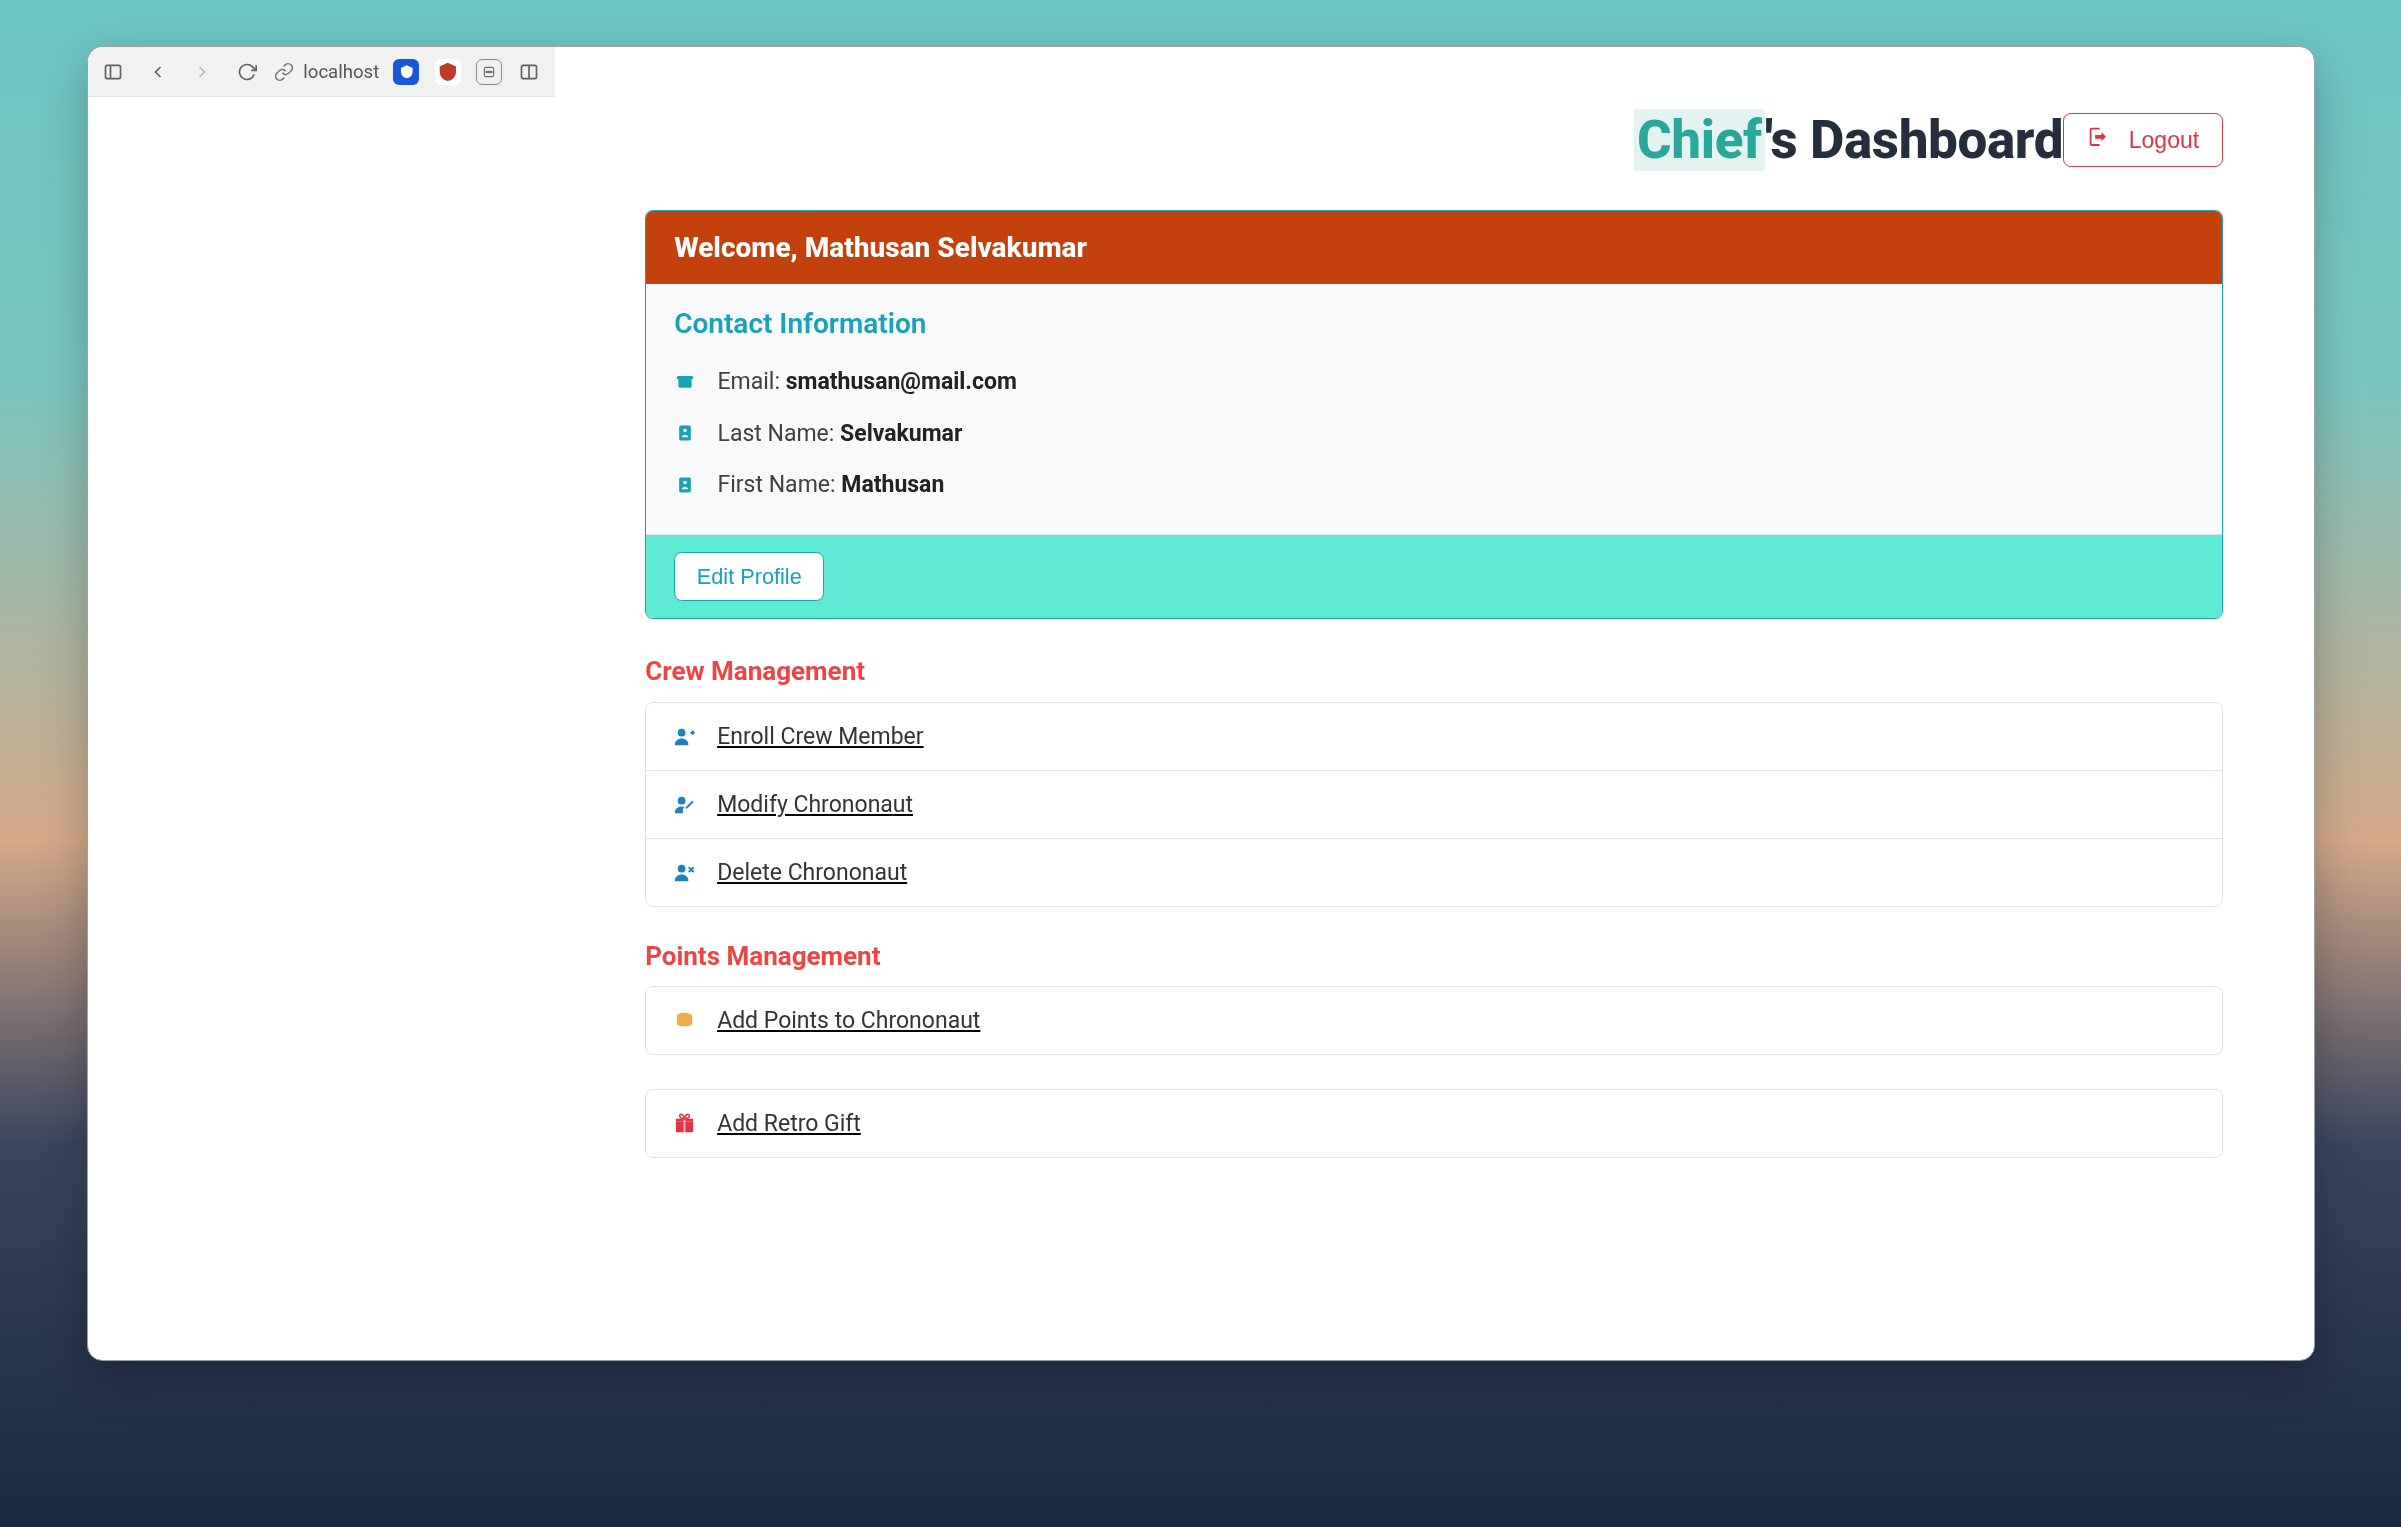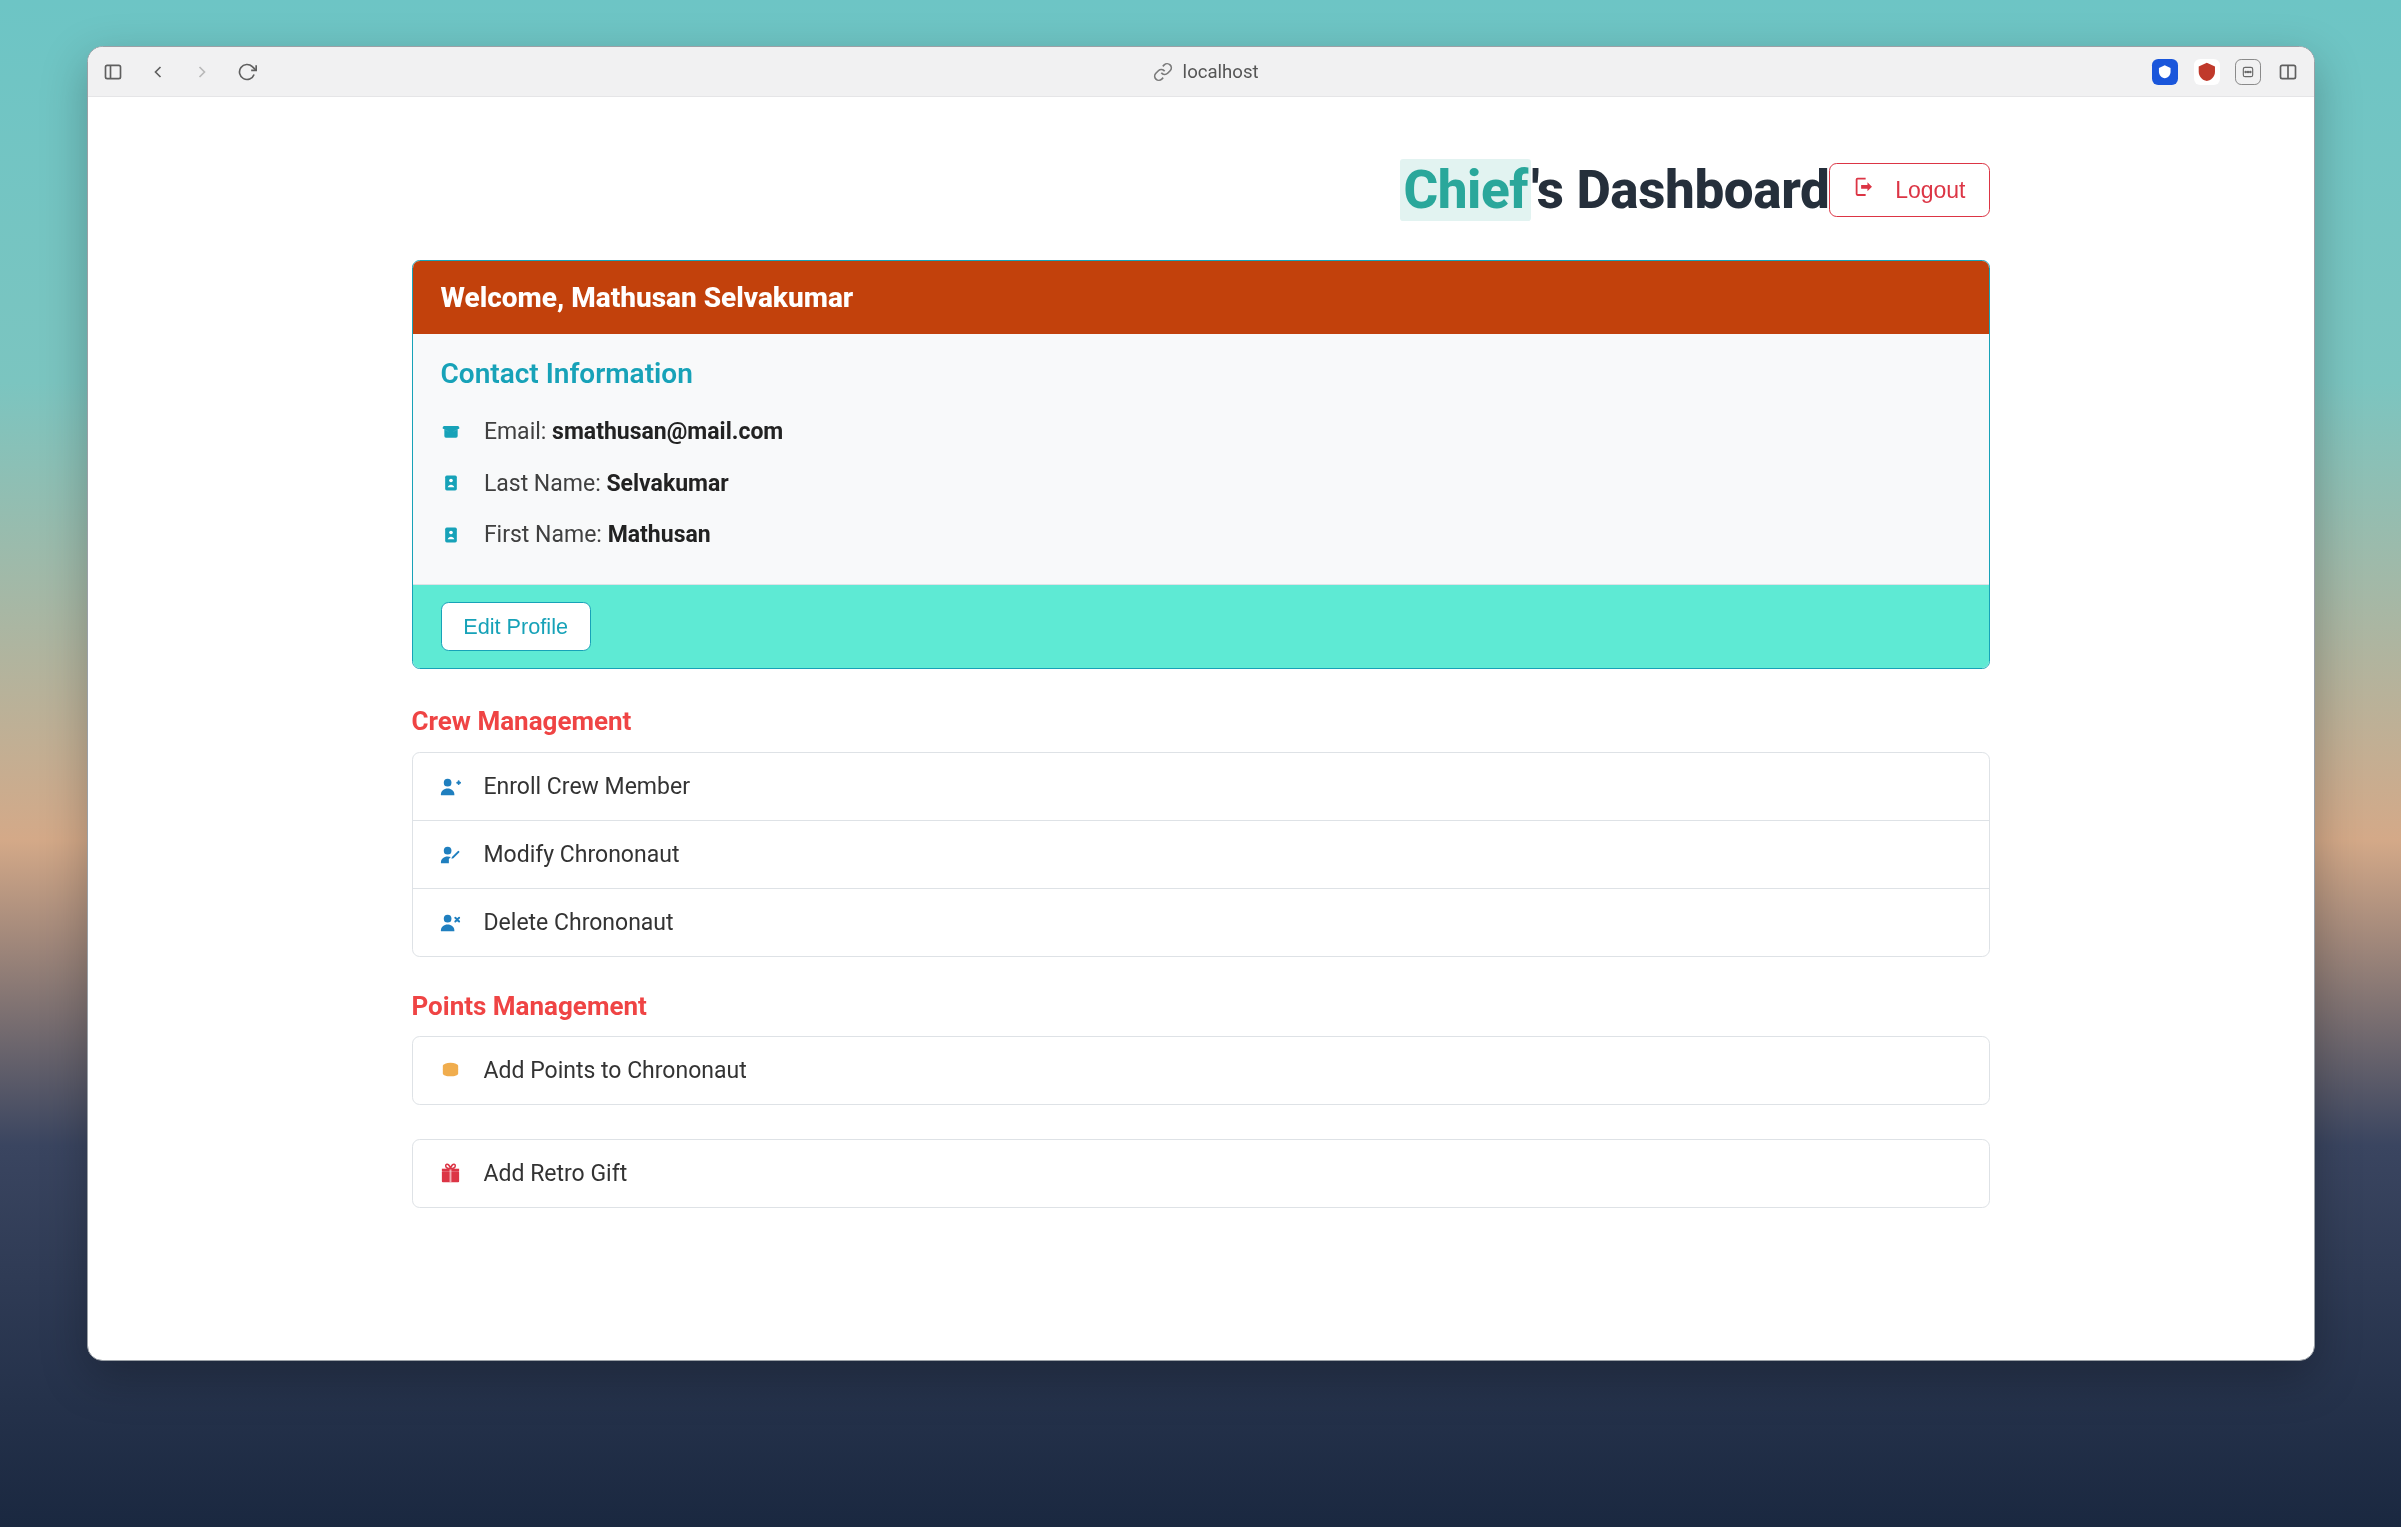--- a/index.html
+++ b/index.html
@@ -15,21 +15,21 @@
   }
   .window {
     width: 100%;
     max-width: 2228px;
     background: #fff;
     border-radius: 15.5px;
     overflow: hidden;
     border: 1.5px solid #9aa0a6;
     box-shadow: 0 15.5px 46px rgba(0,0,0,0.25);
     display: flex;
-    flex-direction: column;
+    flex-direction: row;
     height: 1315px;
   }
   .titlebar {
     background: #f1f1f2;
     height: 50px;
     display: flex;
     align-items: center;
     padding: 0 14px;
     border-bottom: 0.8px solid #e5e5e7;
     gap: 14px;
@@ -172,20 +172,21 @@
     color: #ef4444;
     margin-bottom: 15.5px;
     margin-top: 0;
   }
   .list-group {
     border: 0.8px solid #dee2e6;
     border-radius: 7.7px;
     overflow: hidden;
     margin-bottom: 34px;
     background: #fff;
+    text-decoration: underline;
   }
   .list-item {
     display: flex;
     align-items: center;
     gap: 20px;
     padding: 20px 25px;
     font-size: 23px;
     color: #333;
     border-top: 0.8px solid #dee2e6;
     cursor: pointer;

